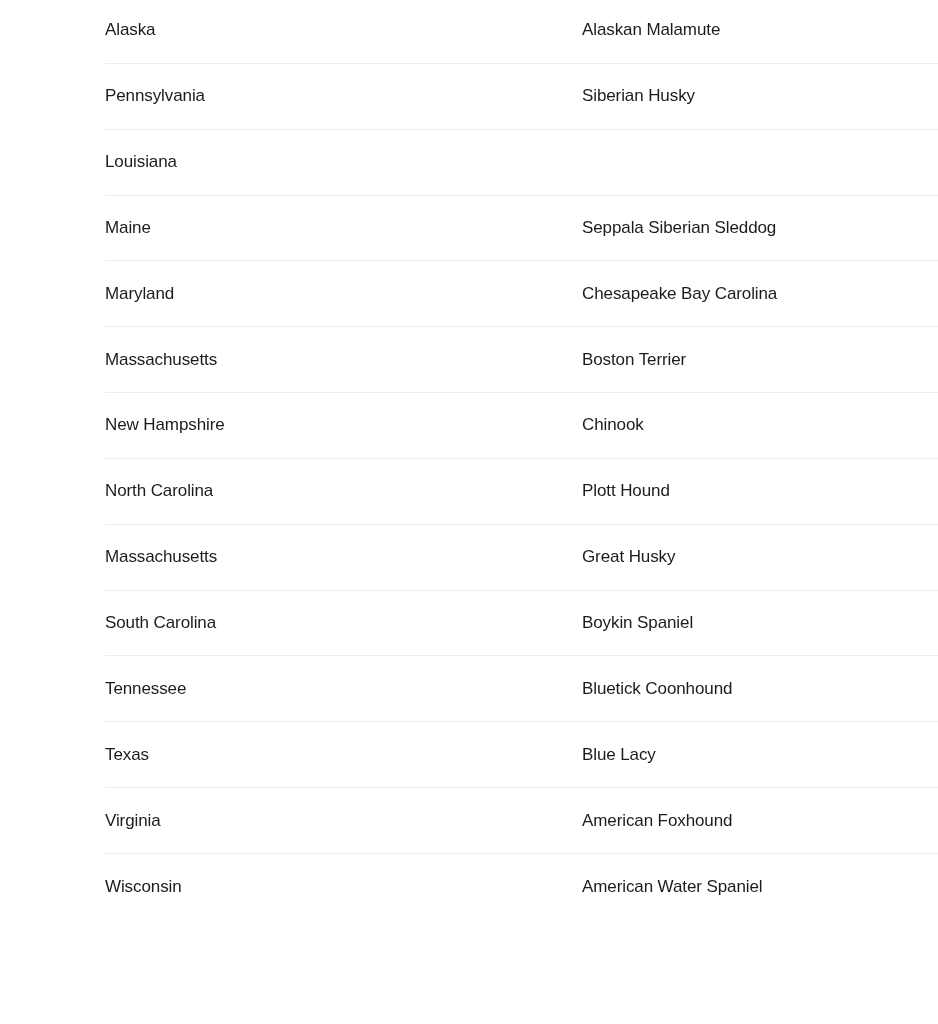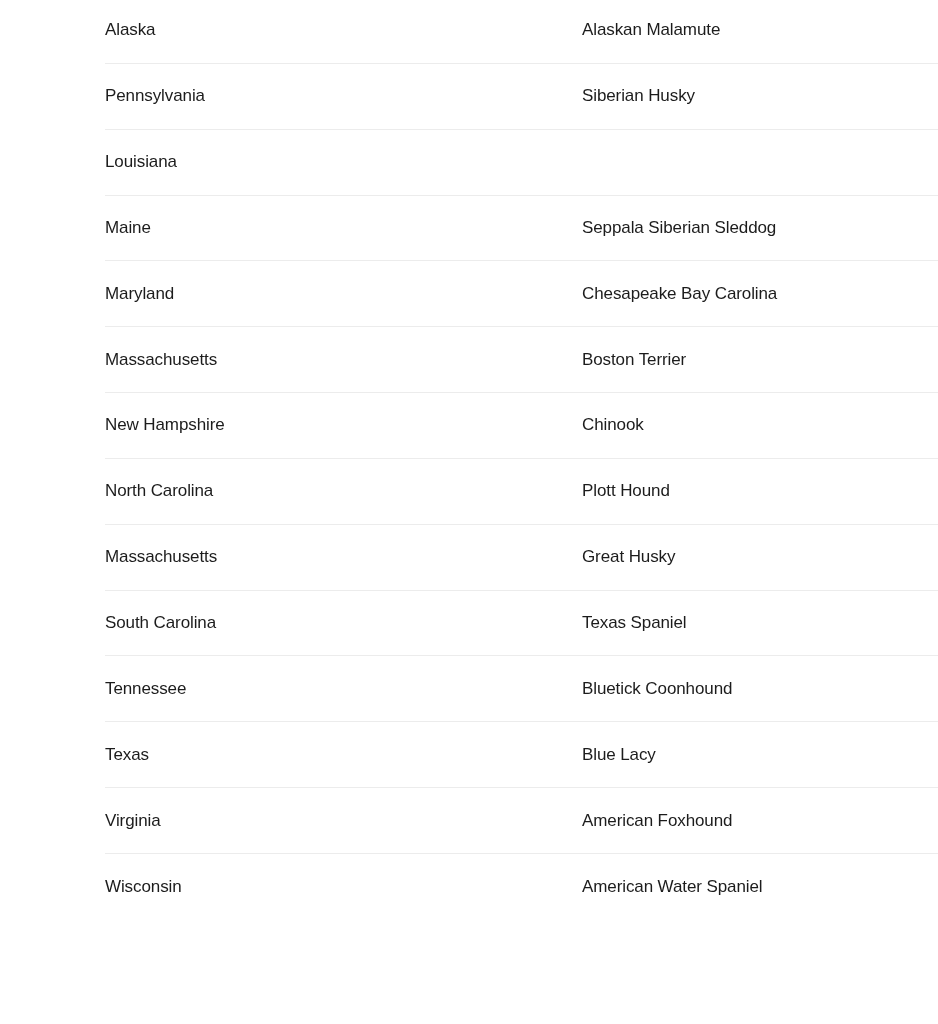--- a/index.html
+++ b/index.html
@@ -88,21 +88,21 @@
     <div class="cell dog-cell">Plott Hound</div>
   </div>
 
   <div class="table-row">
     <div class="cell state-cell">Massachusetts</div>
     <div class="cell dog-cell">Great Husky</div>
   </div>
 
   <div class="table-row">
     <div class="cell state-cell">South Carolina</div>
-    <div class="cell dog-cell">Texas Spaniel</div>
+    <div class="cell dog-cell">Boykin Spaniel</div>
   </div>
 
   <div class="table-row">
     <div class="cell state-cell">Tennessee</div>
     <div class="cell dog-cell">Bluetick Coonhound</div>
   </div>
 
   <div class="table-row">
     <div class="cell state-cell">Texas</div>
     <div class="cell dog-cell">Blue Lacy</div>

